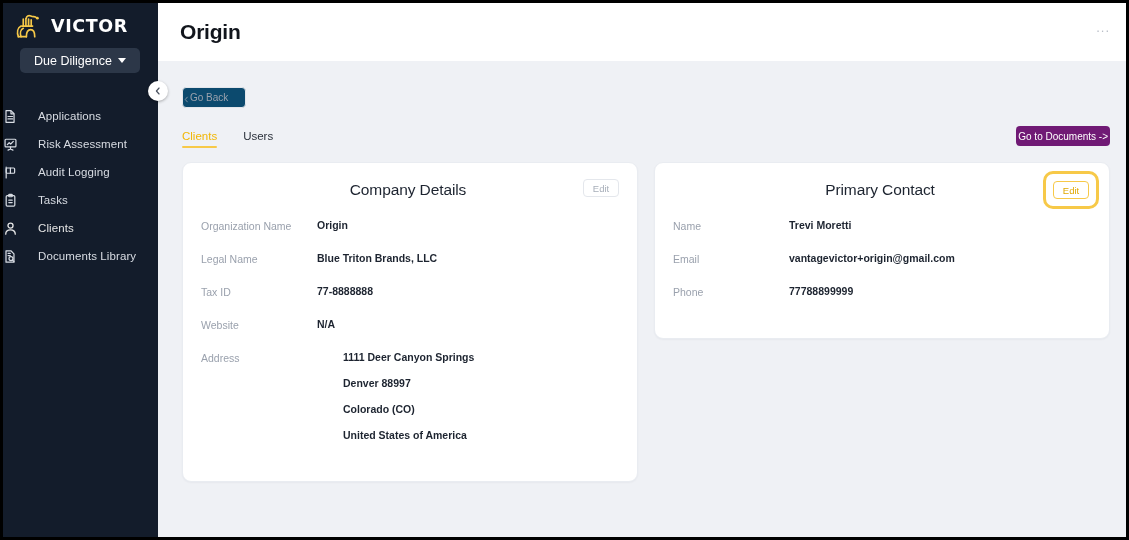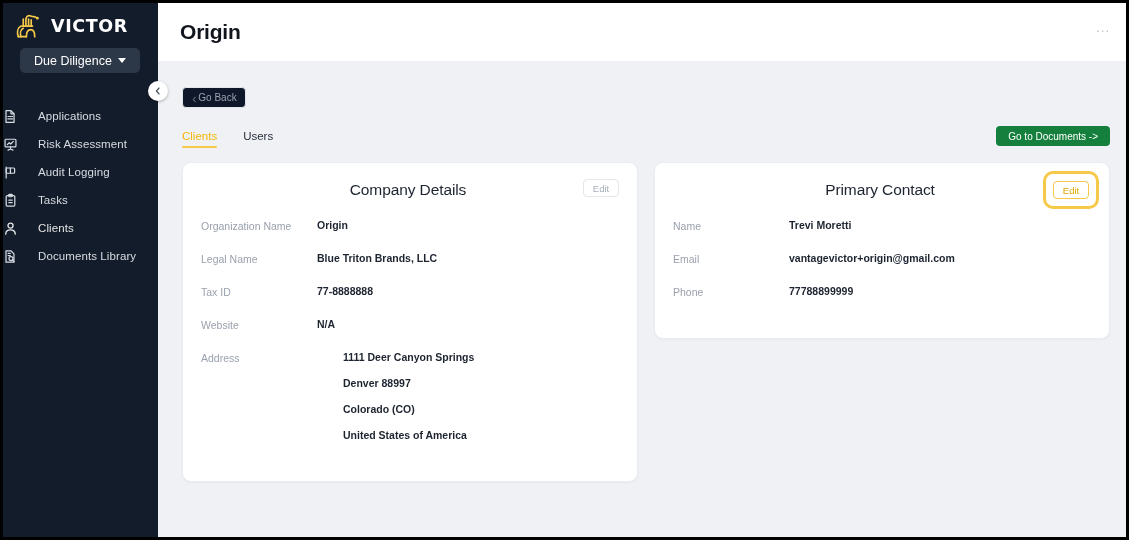--- a/index.html
+++ b/index.html
@@ -127,25 +127,24 @@
   }
 
   #content {
     flex: 1 1 auto;
     padding: 26px 24px 0 24px;
     overflow: hidden;
   }
 
   .goback-btn {
     width: 64px; height: 21px;
-    background: #0f172a;
+    background: #0c4a6e;
     border: 1px solid #e3e6eb;
     border-radius: 4px;
     display: inline-flex; align-items: center;
-    justify-content: center;
     cursor: pointer;
   }
   .goback-label { font-size: 10px; color: #9aa1ad; }
 
   .tabs-row {
     margin-top: 16px;
     display: flex; align-items: flex-end;
     position: relative;
     height: 24px;
   }
@@ -163,22 +162,22 @@
     position: absolute;
     left: 0; right: 0; bottom: 0;
     height: 2.5px;
     background: #f7c948;
     border-radius: 2px;
   }
   .docs-btn {
     position: absolute;
     right: 0; bottom: 2px;
     height: 20px;
-    padding: 0 12px;
-    background: #15803d;
+    padding: 0 2px;
+    background: #701a75;
     color: #ffffff;
     font-size: 10px;
     border-radius: 4px;
     display: flex; align-items: center;
     cursor: pointer;
     white-space: nowrap;
   }
 
   .cards {
     margin-top: 14px;

